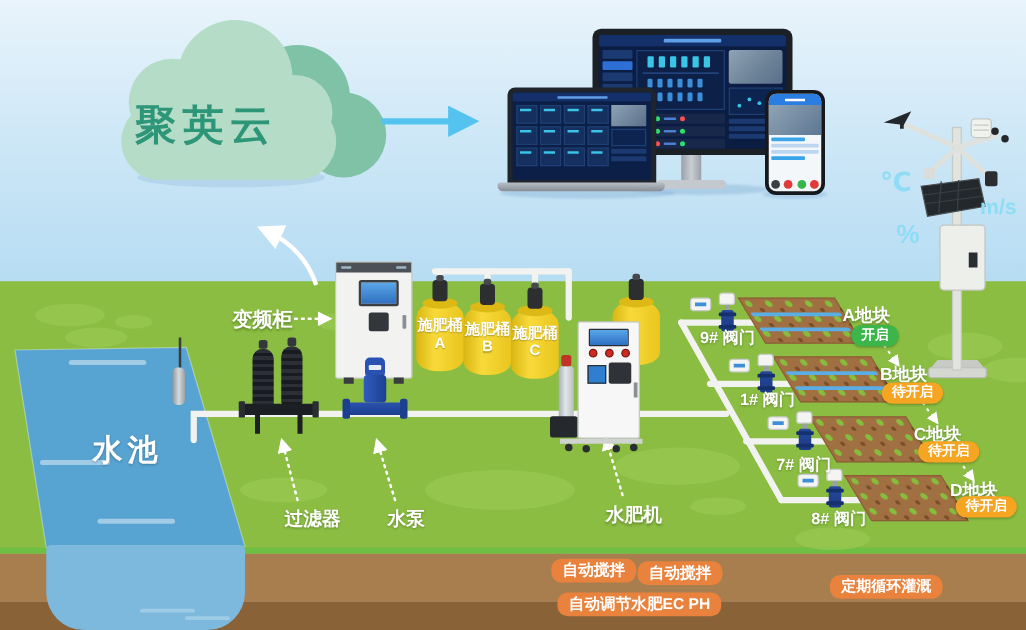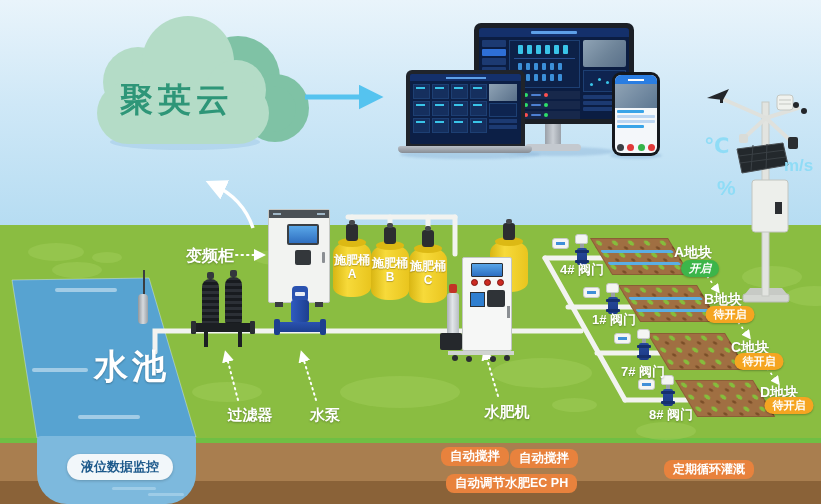--- a/index.html
+++ b/index.html
@@ -12,21 +12,21 @@
   .grass{left:0;top:225px;width:821px;height:218px;background:#8abd41;}
   .soil-edge{left:0;top:438px;width:821px;height:5px;background:#6fbf44;}
   .soil1{left:0;top:443px;width:821px;height:38px;background:#a97e4f;}
   .soil2{left:0;top:481px;width:821px;height:23px;background:#8a6238;}
   .blob{position:absolute;border-radius:50%;background:#9cca55;opacity:.6;}
   
   .lbl{position:absolute;color:#fff;font-weight:bold;white-space:nowrap;text-shadow:0 1px 2px rgba(0,0,0,.28);}
   .ctr{transform:translateX(-50%);}
   .badge{position:absolute;transform:translateX(-50%);color:#fff;font-weight:bold;font-size:11px;line-height:11px;
          padding:3px 8px;border-radius:9px;white-space:nowrap;box-shadow:0 1px 2px rgba(0,0,0,.25);}
-  .badge.on{background:#3cb54a;font-style:italic;}
+  .badge.on{background:#3cb54a;}
   .badge.pending{background:#f5a521;}
   .tag{position:absolute;color:#fff;font-weight:bold;font-size:12.5px;line-height:13px;padding:3px 9px;
        border-radius:8px;background:#e8823d;white-space:nowrap;}
   
   .cloud-label{font-size:33px;letter-spacing:5px;color:#2e9678;text-shadow:none;font-weight:bold;position:absolute;}
   
   .mon{left:474px;top:23px;width:160px;height:101px;background:#1b1f26;border-radius:7px;padding:5px;box-sizing:border-box;}
   .mon-screen{width:150px;height:91px;background:#0b1d42;border-radius:3px;overflow:hidden;position:relative;}
   .ms-head{height:9px;background:#14306b;display:flex;justify-content:center;align-items:center;}
   .ms-title{width:46px;height:3px;border-radius:1px;background:#5ea0e8;}
@@ -205,21 +205,21 @@
         <circle cx="275" cy="108" r="34"></circle>
       <rect x="198" y="86" width="98" height="46" rx="23"></rect>
     </g>
     <g fill="#b4dcc7">
       <circle cx="138" cy="82" r="35"></circle>
         <circle cx="188" cy="62" r="46"></circle>
         <circle cx="236" cy="90" r="30"></circle>
       <rect x="97" y="82" width="172" height="62" rx="31"></rect>
     </g>
   </svg>
-  <div class="cloud-label" style="left:120px;top:78px;text-align:right;">聚英云</div>
+  <div class="cloud-label" style="left:108px;top:78px;text-align:right;">聚英云</div>
 
   <svg width="821" height="504">
     <defs>
       <marker id="aw" markerWidth="7" markerHeight="7" refX="4" refY="3" orient="auto">
         <path d="M0,0 L6,3 L0,6 Z" fill="#ffffff"></path>
       </marker>
       <marker id="ab" markerWidth="6" markerHeight="6" refX="3.5" refY="2.5" orient="auto">
         <path d="M0,0 L5,2.5 L0,5 Z" fill="#55c3ef"></path>
       </marker>
     </defs>
@@ -494,35 +494,34 @@
       <div class="v-body"></div>
   </div>
 
   <div class="abs sensor-ant"></div>
   <div class="abs sensor-body"></div>
 
   <div class="lbl" style="left:186px;top:246px;font-size:16px;">变频柜</div>
   <div class="lbl ctr" style="left:250px;top:406px;font-size:15px;">过滤器</div>
   <div class="lbl ctr" style="left:325px;top:406px;font-size:15px;">水泵</div>
   <div class="lbl ctr" style="left:507px;top:403px;font-size:15px;">水肥机</div>
-  <div class="lbl" style="left:74px;top:344px;font-size:34px;letter-spacing:4px;margin-left:20px;">水池</div>
-  <div class="lbl ctr" style="left:582px;top:261px;font-size:13px;">4# 阀门</div>
+  <div class="lbl" style="left:74px;top:344px;font-size:24px;letter-spacing:4px;">水池</div>
+  <div class="lbl ctr" style="left:582px;top:261px;font-size:13px;">9# 阀门</div>
   <div class="lbl ctr" style="left:614px;top:311px;font-size:13px;">1# 阀门</div>
   <div class="lbl ctr" style="left:643px;top:363px;font-size:13px;">7# 阀门</div>
   <div class="lbl ctr" style="left:671px;top:406px;font-size:13px;">8# 阀门</div>
   <div class="lbl ctr" style="left:693px;top:244px;font-size:14px;">A地块</div>
   <div class="lbl ctr" style="left:723px;top:291px;font-size:14px;">B地块</div>
   <div class="lbl ctr" style="left:750px;top:339px;font-size:14px;">C地块</div>
   <div class="lbl ctr" style="left:779px;top:384px;font-size:14px;">D地块</div>
 
   <div class="badge on" style="left:700px;top:260px;">开启</div>
   <div class="badge pending" style="left:730px;top:306px;">待开启</div>
   <div class="badge pending" style="left:759px;top:353px;">待开启</div>
   <div class="badge pending" style="left:789px;top:397px;">待开启</div>
 
-  <div class="abs pool-pill">液位数据监控</div>
 
   <div class="tag" style="left:441px;top:447px;">自动搅拌</div>
   <div class="tag" style="left:510px;top:449px;">自动搅拌</div>
   <div class="tag" style="left:664px;top:460px;font-size:12px;">定期循环灌溉</div>
   <div class="tag" style="left:446px;top:474px;">自动调节水肥EC PH</div>
 
 </div>
 
 </body></html>

